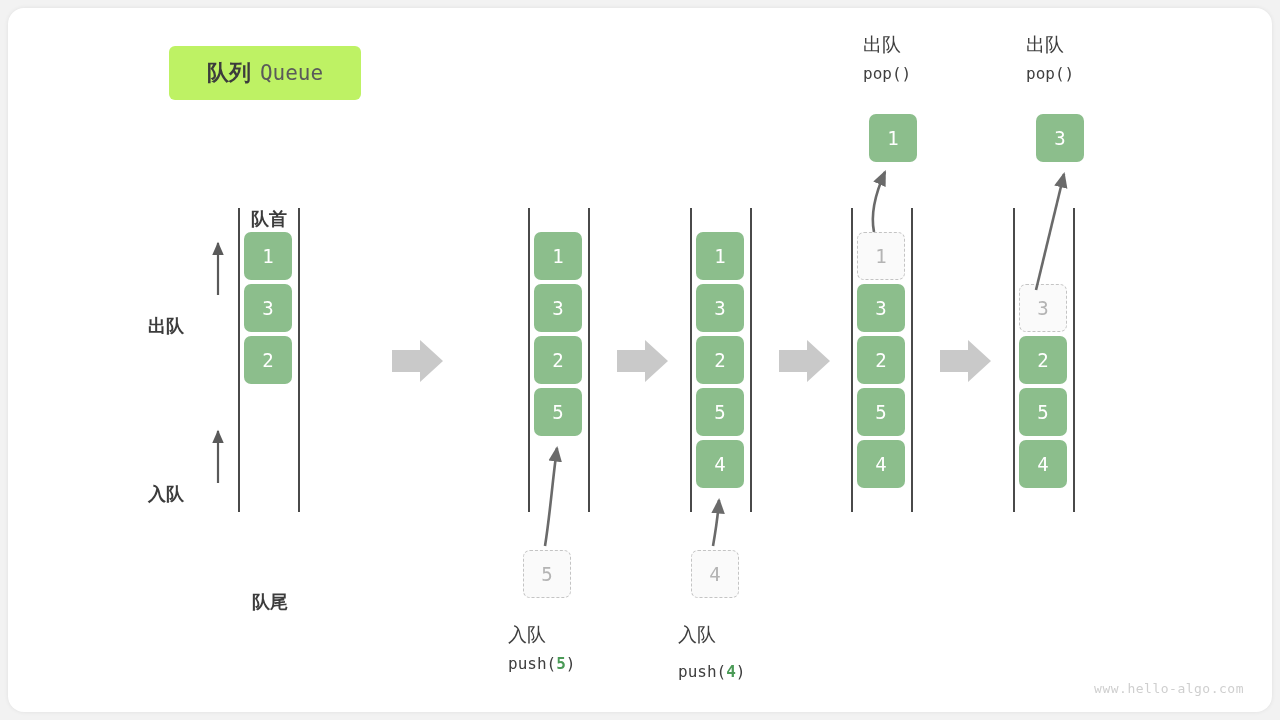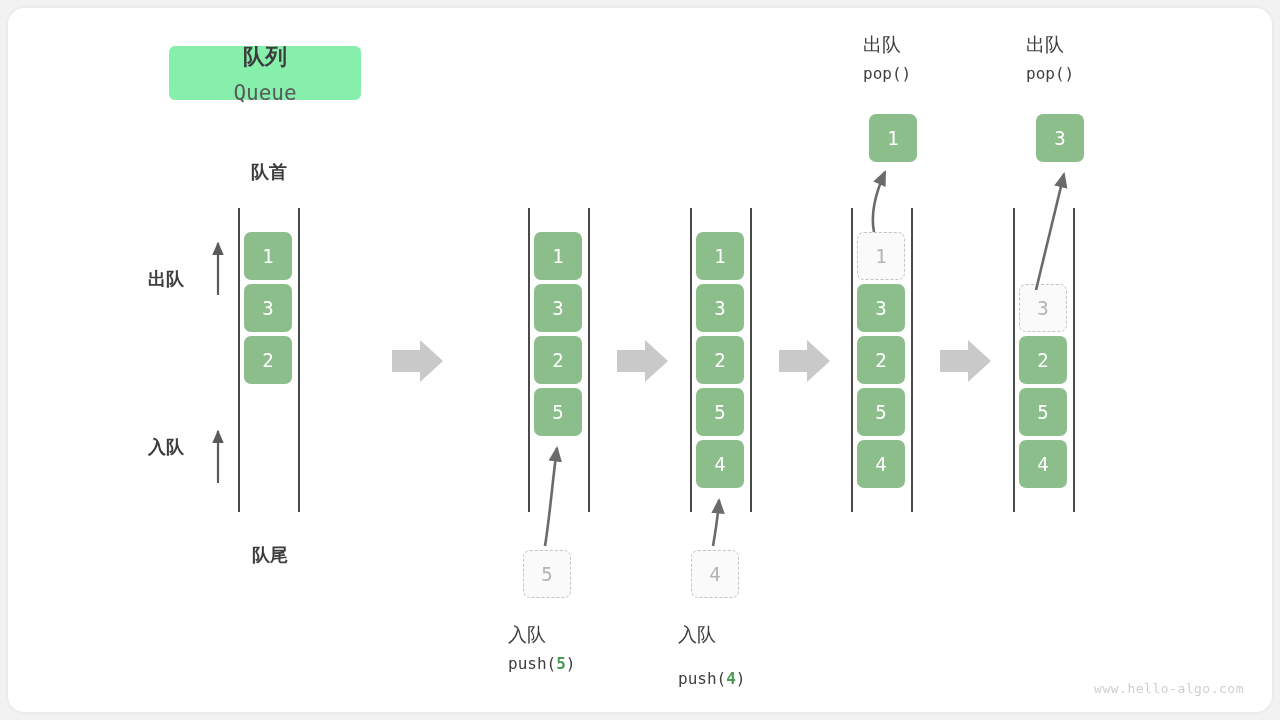--- a/index.html
+++ b/index.html
@@ -30,27 +30,26 @@
     box-shadow: 0 0 4px rgba(0,0,0,0.08);
   }
 
   
   .title-badge {
     position: absolute;
     left: 169px;
     top: 46px;
     width: 192px;
     height: 54px;
-    background: #86efac;
+    background: #bef264;
     border-radius: 6px;
     display: flex;
     align-items: center;
     justify-content: center;
     gap: 9px;
-    flex-direction: column;
   }
   .title-cn {
     font-size: 22px;
     font-weight: bold;
     color: #3c3c3c;
     font-family: "Liberation Sans", "DejaVu Sans", sans-serif;
   }
   .title-en {
     font-size: 21px;
     color: #5a5a5a;
@@ -60,20 +59,21 @@
   
   .abs {
     position: absolute;
     white-space: nowrap;
   }
   .label-bold {
     font-size: 18px;
     font-weight: bold;
     color: #3c3c3c;
     font-family: "Liberation Sans", "DejaVu Sans", sans-serif;
+    margin-top: 47px;
   }
   .label-cn {
     font-size: 19px;
     color: #3f3f3f;
     font-family: "Liberation Sans", "DejaVu Sans", sans-serif;
   }
   .label-mono {
     font-size: 16px;
     color: #3f3f3f;
     font-family: "DejaVu Sans Mono", "Liberation Mono", monospace;
@@ -193,21 +193,21 @@
   <div class="box" style="left:1019px; top:440px;">4</div>
   <div class="box" style="left:1036px; top:114px;">3</div>
 
   <div class="abs" style="left:508px; top:622px; text-align:left;">
     <div class="label-cn">入队</div>
     <div class="label-mono" style="margin-top:6px;"><span>push(</span><span class="mono-num">5</span><span>)</span></div>
   </div>
 
   <div class="abs" style="left:678px; top:622px; text-align:left;">
     <div class="label-cn">入队</div>
-    <div class="label-mono" style="margin-top:21px;"><span>push(</span><span class="mono-num">4</span><span>)</span></div>
+    <div class="label-mono" style="margin-top:14px;"><span>push(</span><span class="mono-num">4</span><span>)</span></div>
   </div>
 
   <div class="abs" style="left:863px; top:32px; text-align:left;">
     <div class="label-cn">出队</div>
     <div class="label-mono" style="margin-top:6px;">pop()</div>
   </div>
 
   <div class="abs" style="left:1026px; top:32px; text-align:left;">
     <div class="label-cn">出队</div>
     <div class="label-mono" style="margin-top:6px;">pop()</div>

